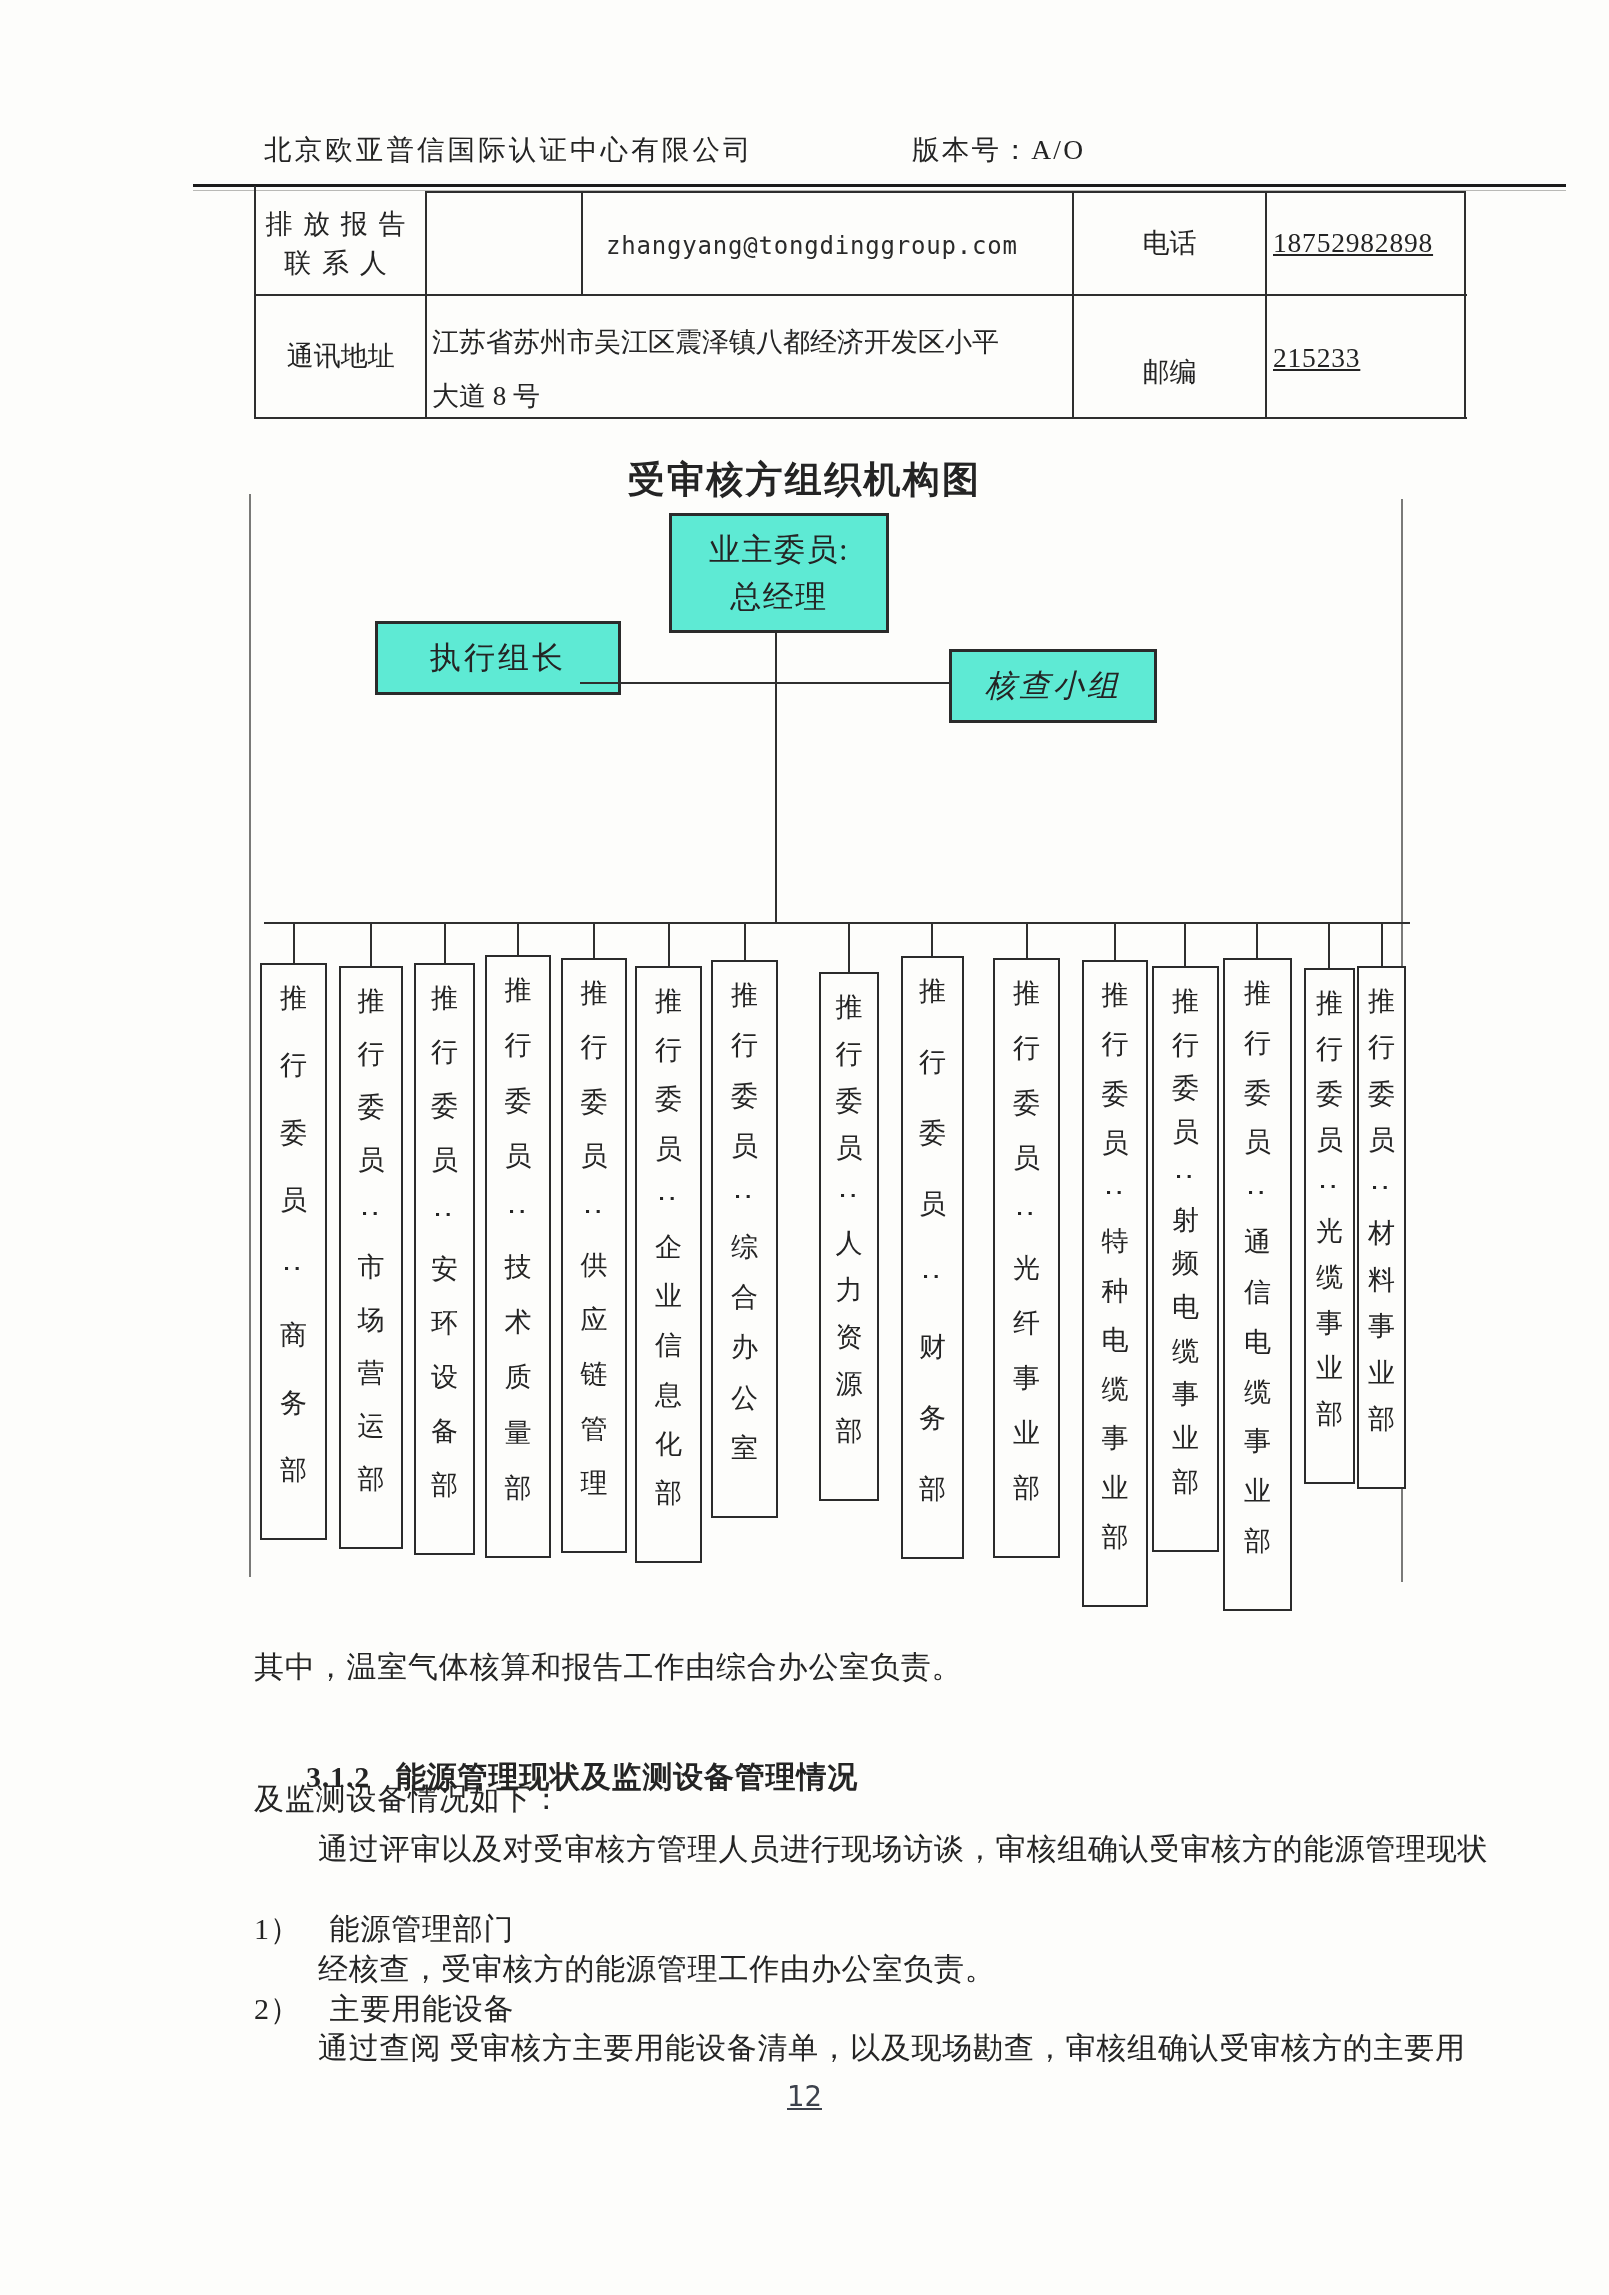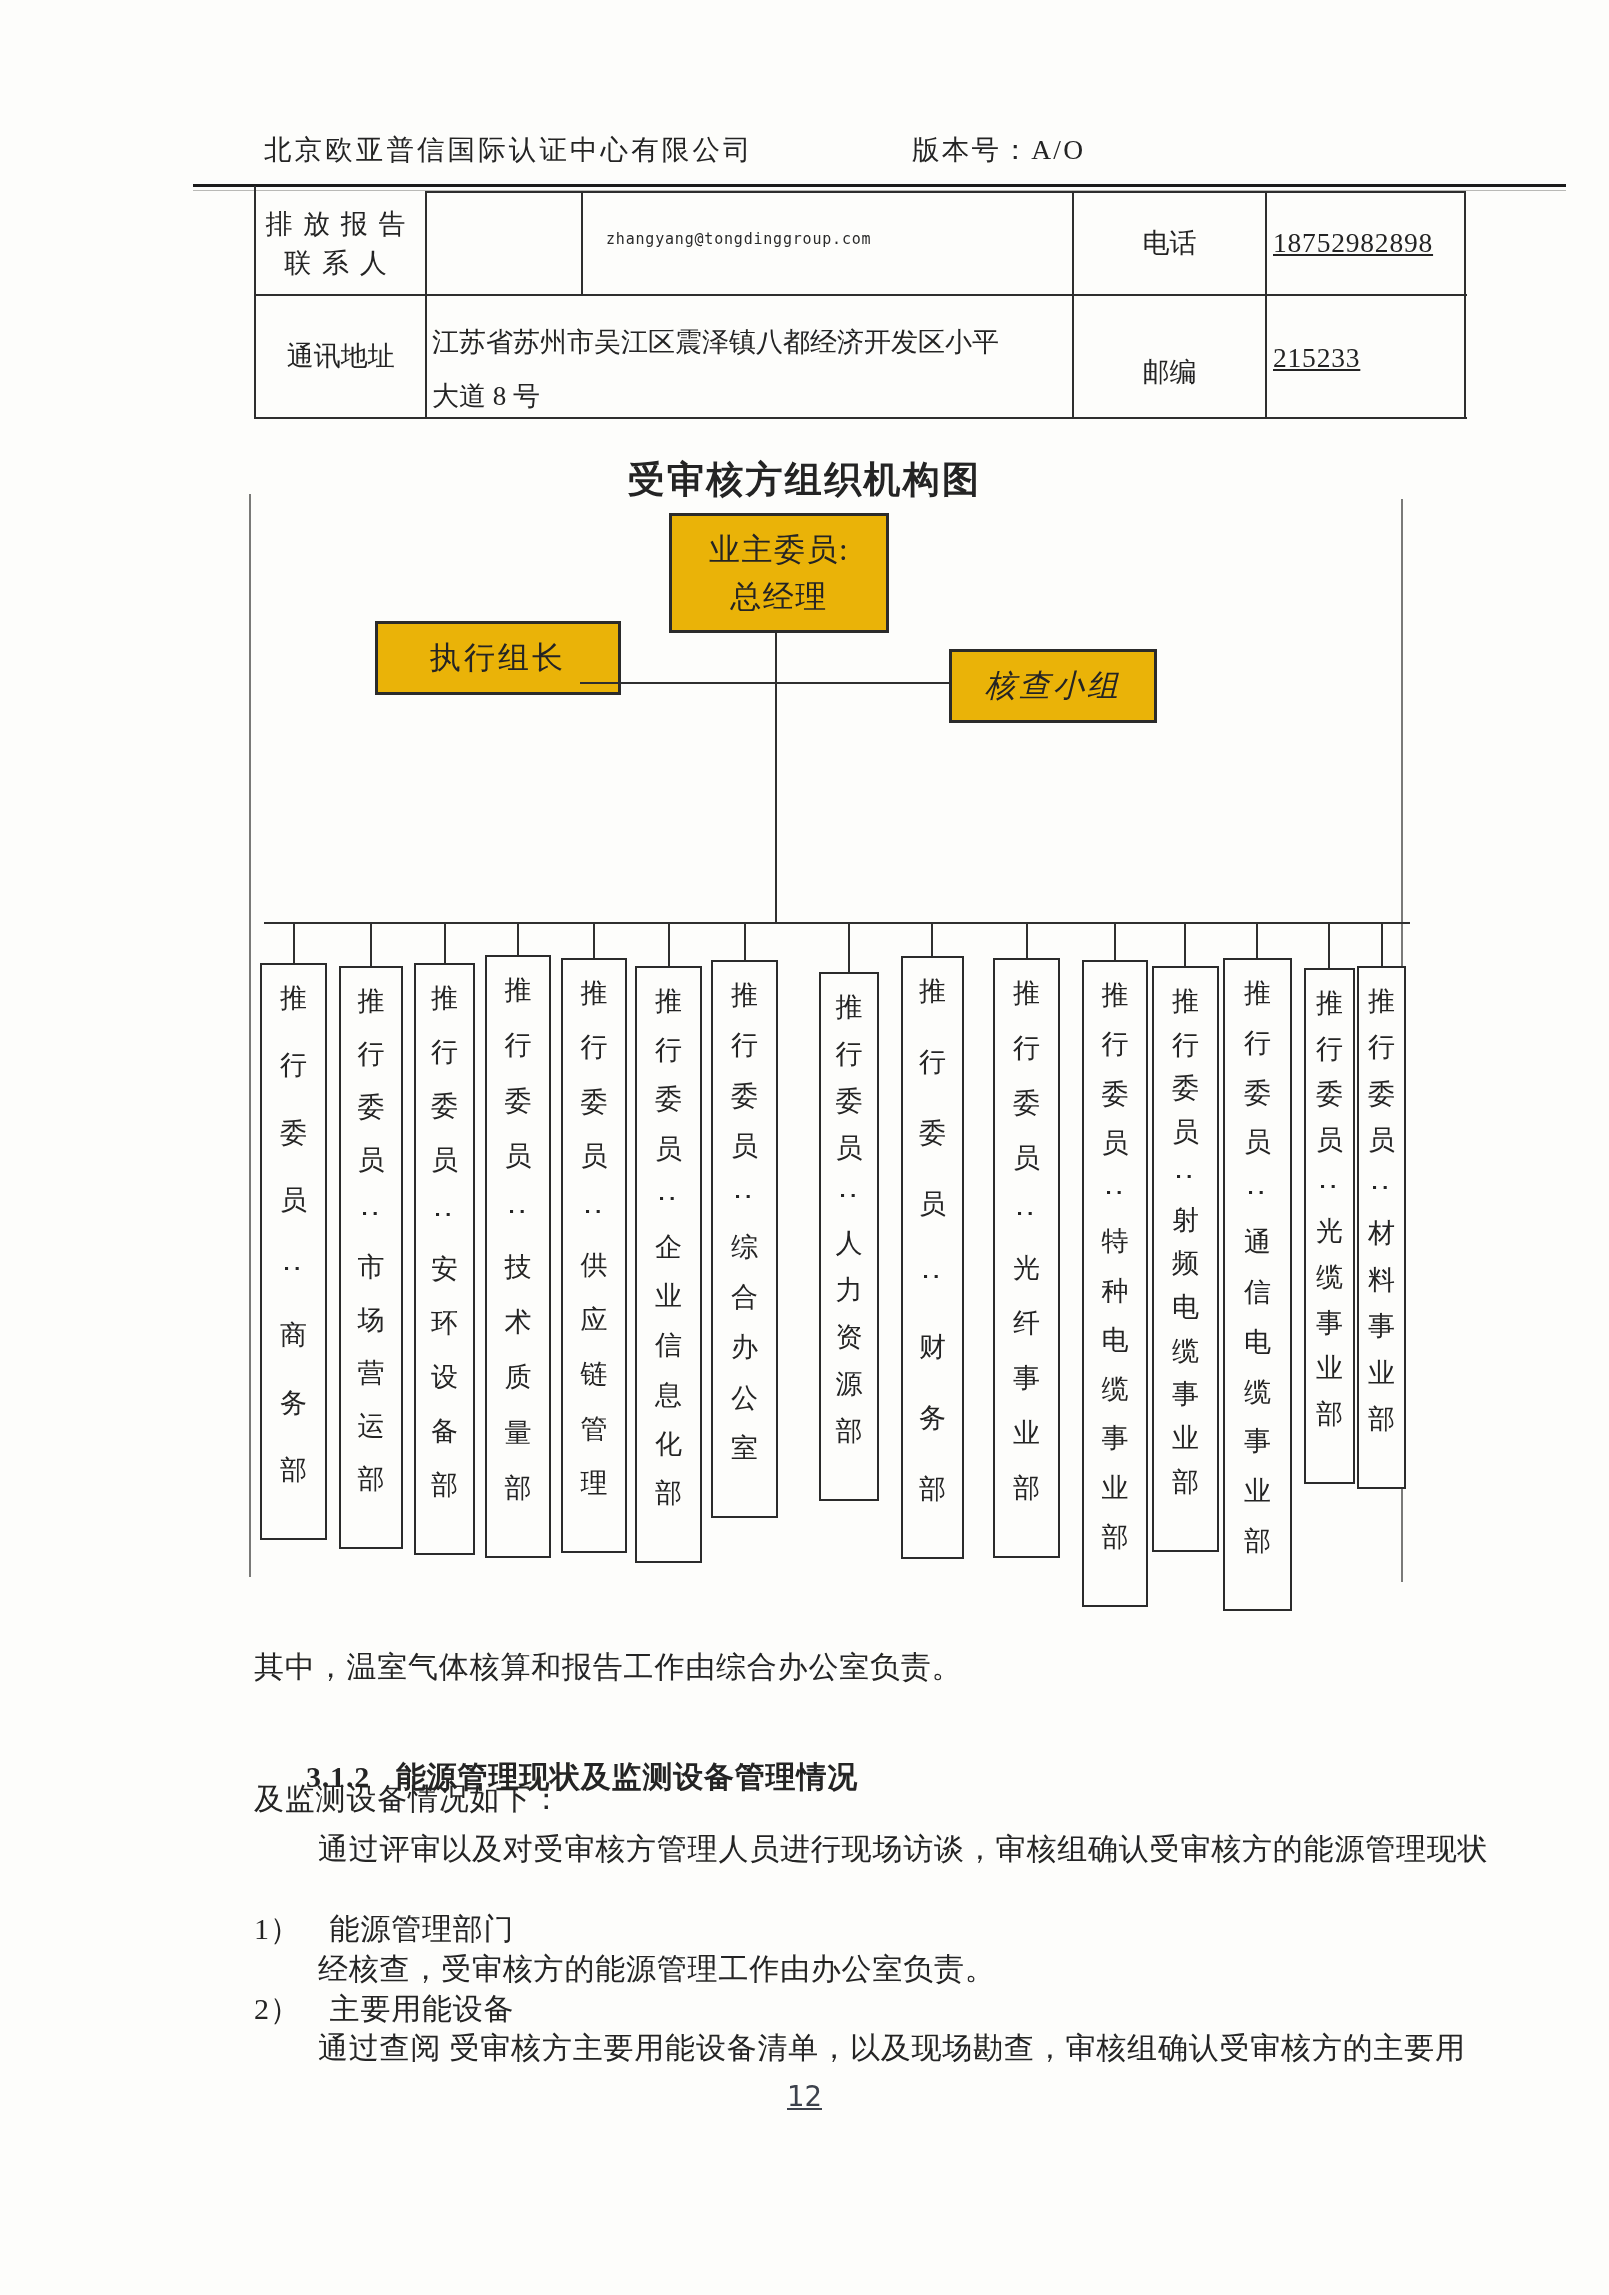--- a/index.html
+++ b/index.html
@@ -15,25 +15,25 @@
   .abs{position:absolute;}
   
   .company{left:264px;top:132px;font-size:27.5px;letter-spacing:3.1px;}
   .version{left:912px;top:132px;font-size:27.5px;letter-spacing:2.3px;}
   .rule-main{left:193px;top:184px;width:1373px;height:3.1px;background:#1b1b1b;}
   .rule-echo{left:193px;top:190px;width:1373px;height:0.8px;background:#b9b9b6;}
   
   .tline{background:#2e2e2e;}
   .cell{position:absolute;font-size:27px;line-height:1.45;}
   .c-center{display:flex;align-items:center;justify-content:center;text-align:center;}
-  .mono{font-family:"DejaVu Sans Mono","Liberation Mono",monospace;font-size:15px;letter-spacing:0.8px;color:#2a2a2a;}
+  .mono{font-family:"DejaVu Sans Mono","Liberation Mono",monospace;font-size:24px;letter-spacing:0.8px;color:#2a2a2a;}
   .num{font-size:27.5px;letter-spacing:0.8px;text-decoration:underline;}
   
   .chart-title{left:0;top:455px;width:1609px;text-align:center;font-size:37px;font-weight:bold;letter-spacing:2.3px;}
-  .obox{position:absolute;border:3.1px solid #2b2b2b;background:#eab308;box-sizing:border-box;}
+  .obox{position:absolute;border:3.1px solid #2b2b2b;background:#5eead4;box-sizing:border-box;}
   .obox-label{width:100%;height:100%;display:flex;align-items:center;justify-content:center;font-size:31px;letter-spacing:3.1px;}
   .topbox-text{width:100%;height:100%;display:flex;flex-direction:column;align-items:center;justify-content:center;font-size:31px;line-height:47px;letter-spacing:1.5px;}
   .conn{position:absolute;background:#2f2f2f;}
   .frame-line{position:absolute;width:1.5px;background:#7a7a78;}
   .unit-box{
     position:absolute;border:2.3px solid #2b2b2b;background:#fdfdfb;box-sizing:border-box;
     display:flex;flex-direction:column;align-items:center;justify-content:space-between;
     padding:20px 0 54px 0;
   }
   .unit-box .ch{font-size:27px;line-height:1;}

